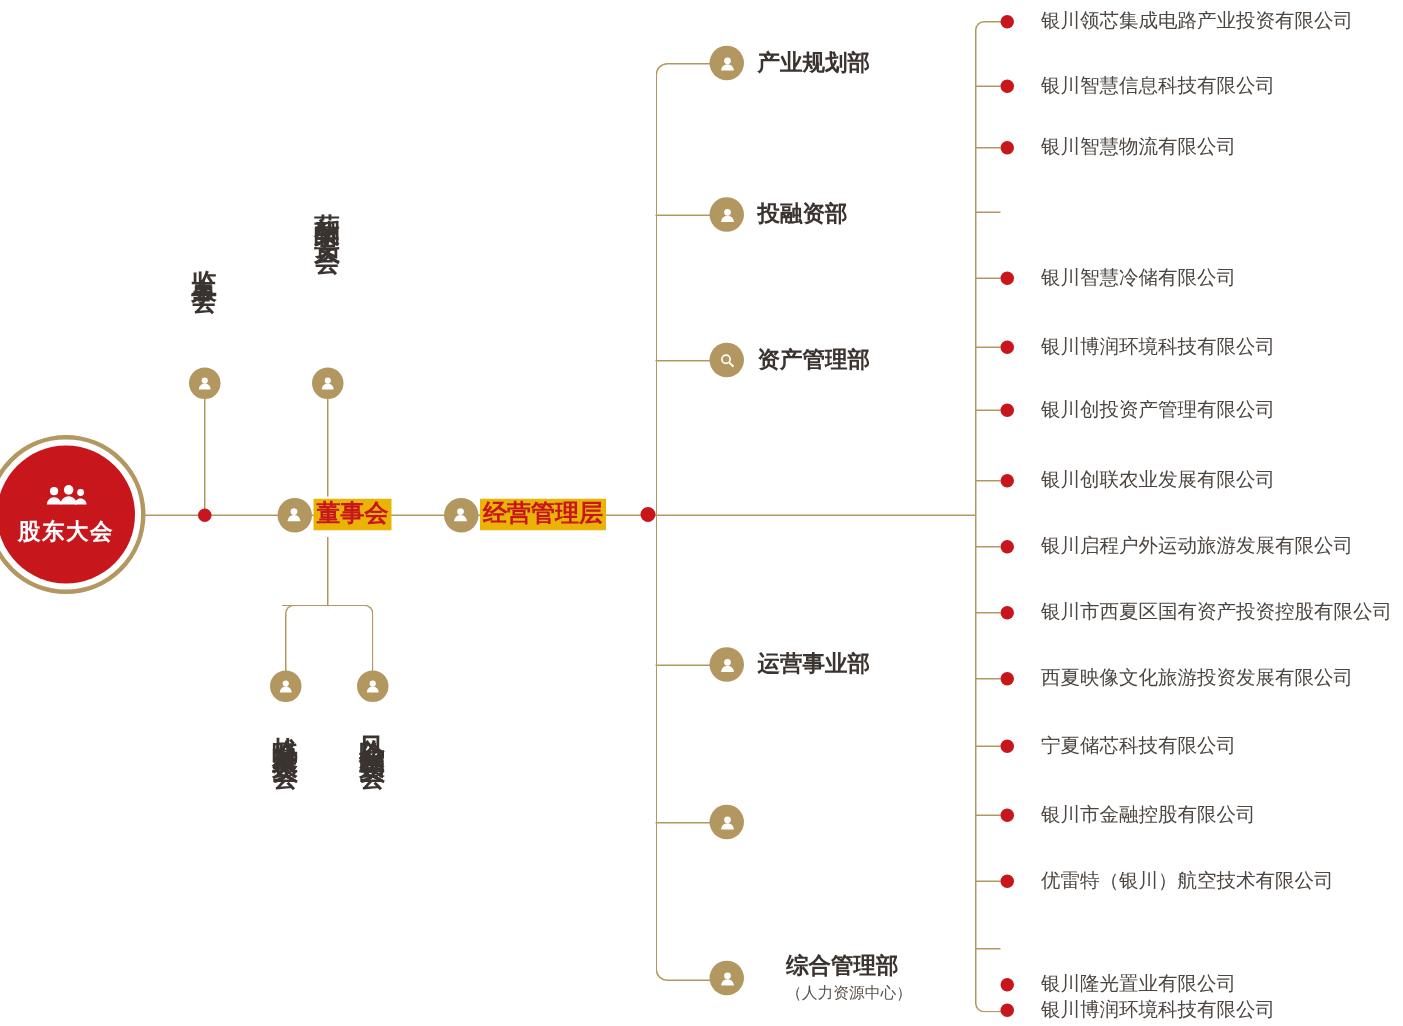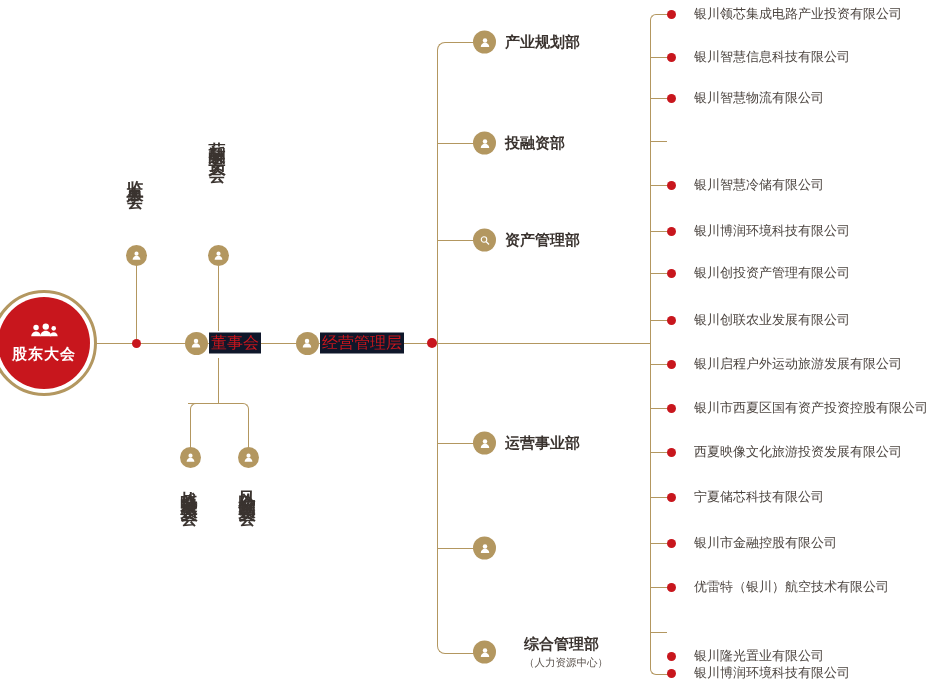--- a/index.html
+++ b/index.html
@@ -24,22 +24,22 @@
                display:flex;align-items:center;justify-content:center;z-index:5;}
   .ic-21{width:21px;height:21px;}
   .ic-23{width:23px;height:23px;}
   
   #root-node{position:absolute;left:-9px;top:290px;width:106px;height:106px;border-radius:50%;
              border:3px solid var(--gold);background:#fff;padding:4px;box-sizing:border-box;z-index:6;}
   #root-inner{width:100%;height:100%;border-radius:50%;background:var(--red);
               display:flex;flex-direction:column;align-items:center;justify-content:center;gap:2px;}
   #root-label{color:#fff;font-size:15px;font-weight:bold;letter-spacing:1px;white-space:nowrap;}
   
-  .node-label{position:absolute;transform:translateY(-50%);font-size:16px;font-weight:normal;
-              color:var(--red);background:#0f172a;padding:0 2px;white-space:nowrap;z-index:3;}
+  .node-label{position:absolute;transform:translateY(-50%);font-size:16px;font-weight:bold;
+              color:var(--red);background:#eab308;padding:0 2px;white-space:nowrap;z-index:3;}
   
   .vtext{position:absolute;writing-mode:vertical-lr;text-orientation:upright;
          transform:translateX(-50%);font-size:17px;font-weight:bold;color:var(--dark);
          white-space:nowrap;z-index:3;}
   .vsp6{letter-spacing:6px;}
   .vsp3{letter-spacing:3px;}
   
   .dept{position:absolute;left:473px;transform:translateY(-50%);display:flex;align-items:center;gap:9px;z-index:5;}
   .dept .icon-circle{position:static;}
   .dept-label{font-size:15px;font-weight:bold;color:var(--dark);white-space:nowrap;}

